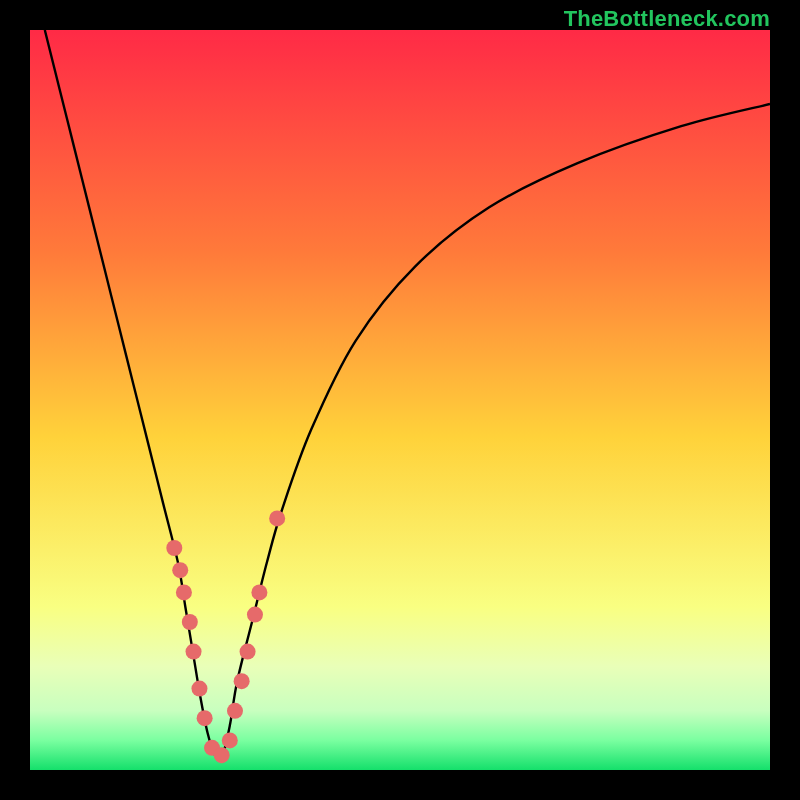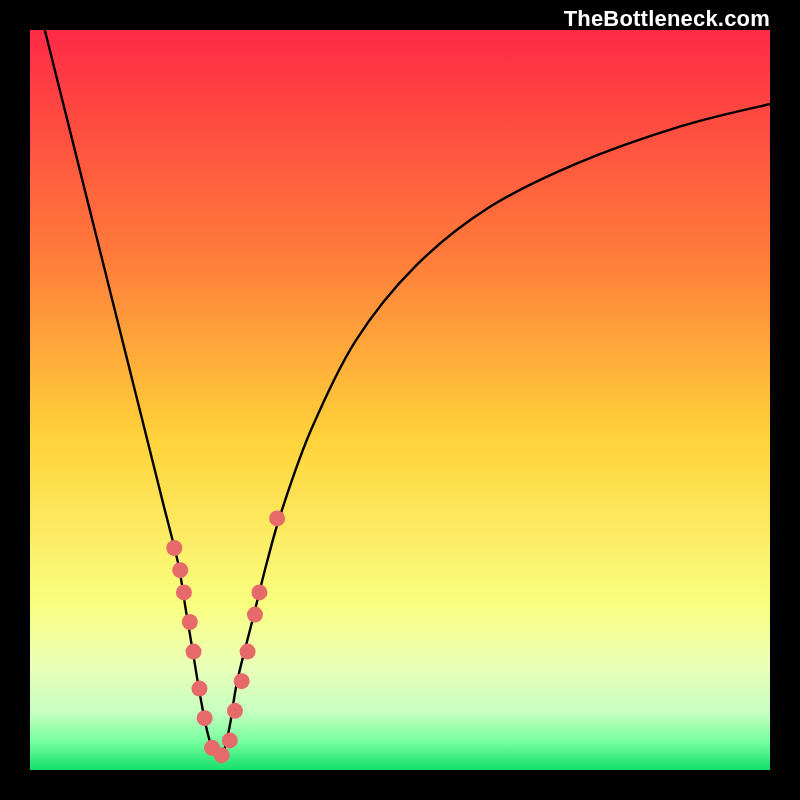--- a/index.html
+++ b/index.html
@@ -32,21 +32,21 @@
     top: 0;
     width: 100%;
     height: 100%;
   }
   .watermark {
     position: absolute;
     top: 6px;
     right: 30px;
     font-size: 22px;
     font-weight: 600;
-    color: #ffffff;
+    color: #22c55e;
     letter-spacing: 0.2px;
   }
   svg.curve {
     position: absolute;
     left: 0;
     top: 0;
     width: 100%;
     height: 100%;
   }
 </style>

